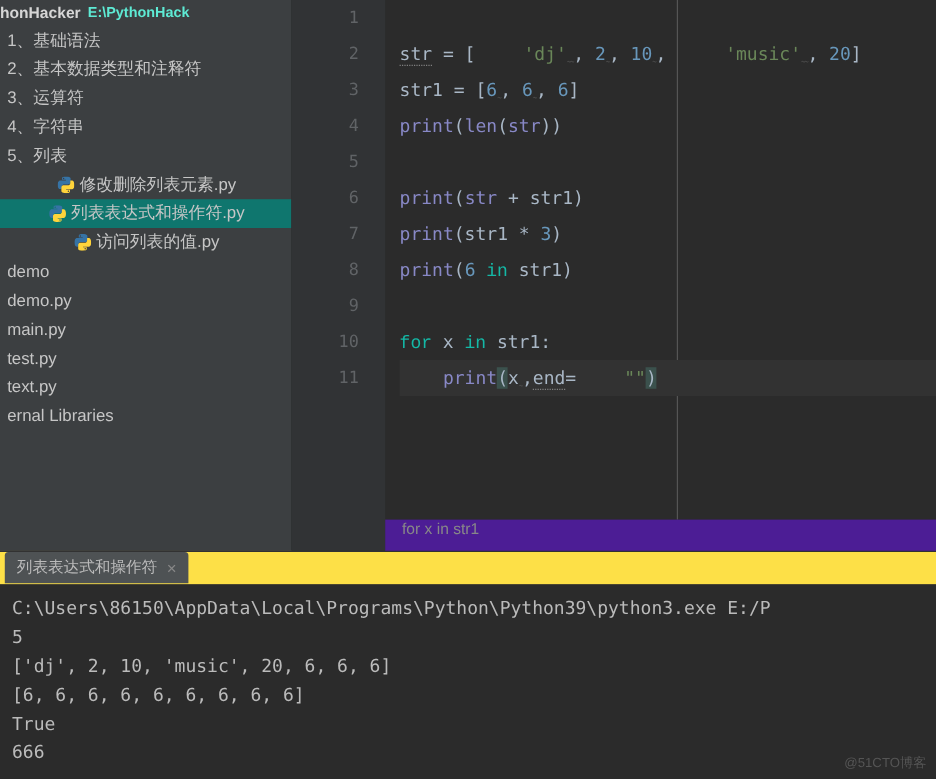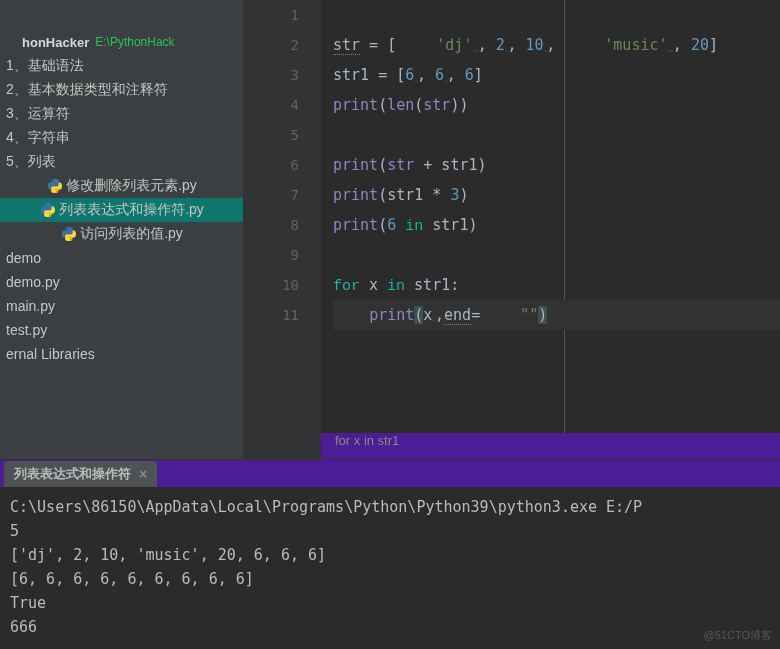--- a/index.html
+++ b/index.html
@@ -17,31 +17,30 @@
   display: flex;
   height: 459px;
 }
 .sidebar {
   width: 243px;
   background: #3c3f41;
   color: #bbbbbb;
   overflow: hidden;
 }
 .sidebar-header {
-  padding: 0 22px;
+  padding: 0 0;
   font-size: 13px;
   white-space: nowrap;
   overflow: hidden;
   display: flex;
   align-items: center;
   height: 20px;
-  margin-top: 32px;
 }
 .sidebar-header .proj-name { color: #d6d6d6; font-weight: bold; }
-.sidebar-header .proj-path { color: #22c55e; margin-left: 6px; font-size: 12px; }
+.sidebar-header .proj-path { color: #5eead4; margin-left: 6px; font-size: 12px; font-weight: bold; }
 .tree { padding-top: 2px; }
 .tree-item {
   padding: 2px 4px 2px 6px;
   font-size: 14px;
   color: #c6c6c6;
   white-space: nowrap;
   cursor: pointer;
   display: flex;
   align-items: center;
   height: 24px;
@@ -96,26 +95,25 @@
   height: 26px;
   background: #4c1d95;
   color: #888;
   font-size: 13px;
   padding-left: 14px;
   display: flex;
   align-items: flex-start;
 }
 .terminal-tabs {
   height: 28px;
-  background: #4c1d95;
-  display: flex;
-  align-items: center;
+  background: #fde047;
+  display: flex;
+  align-items: flex-start;
   padding-left: 4px;
   border-top: 1px solid #323232;
-  font-weight: bold;
 }
 .terminal-tab {
   background: #4e5254;
   color: #bbb;
   padding: 4px 10px;
   font-size: 13px;
   display: flex;
   align-items: center;
   border-top-left-radius: 3px;
   border-top-right-radius: 3px;
@@ -208,20 +206,23 @@
           <span>demo</span>
         </div>
         <div class="tree-item indent-1">
           <span>demo.py</span>
         </div>
         <div class="tree-item indent-1">
           <span>main.py</span>
         </div>
         <div class="tree-item indent-1">
           <span>test.py</span>
+        </div>
+        <div class="tree-item indent-1">
+          <span>text.py</span>
         </div>
         <div class="tree-item indent-1">
           <span>ernal Libraries</span>
         </div>
       </div>
   </div>
 
   <div class="editor">
     <div class="vline"></div>
     <div class="gutter" id="gutter">

